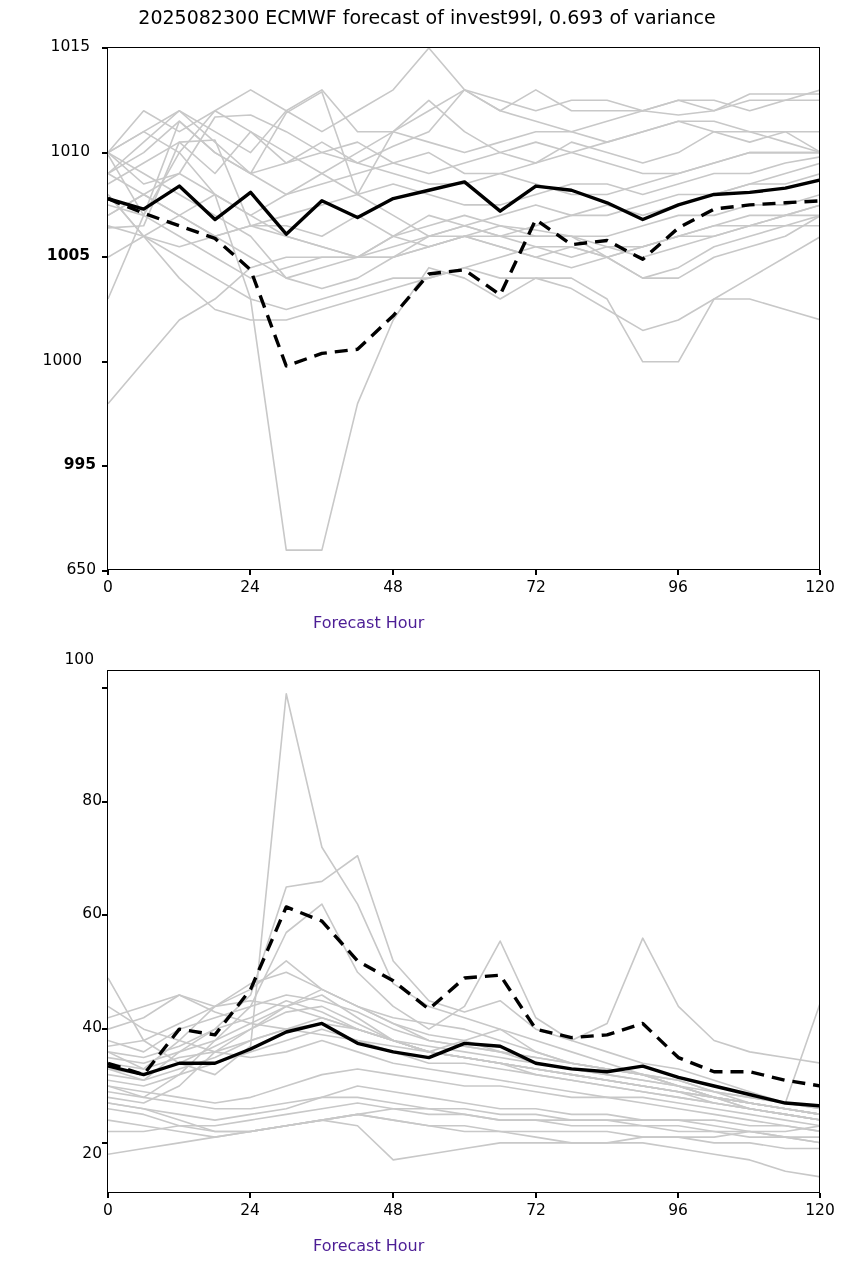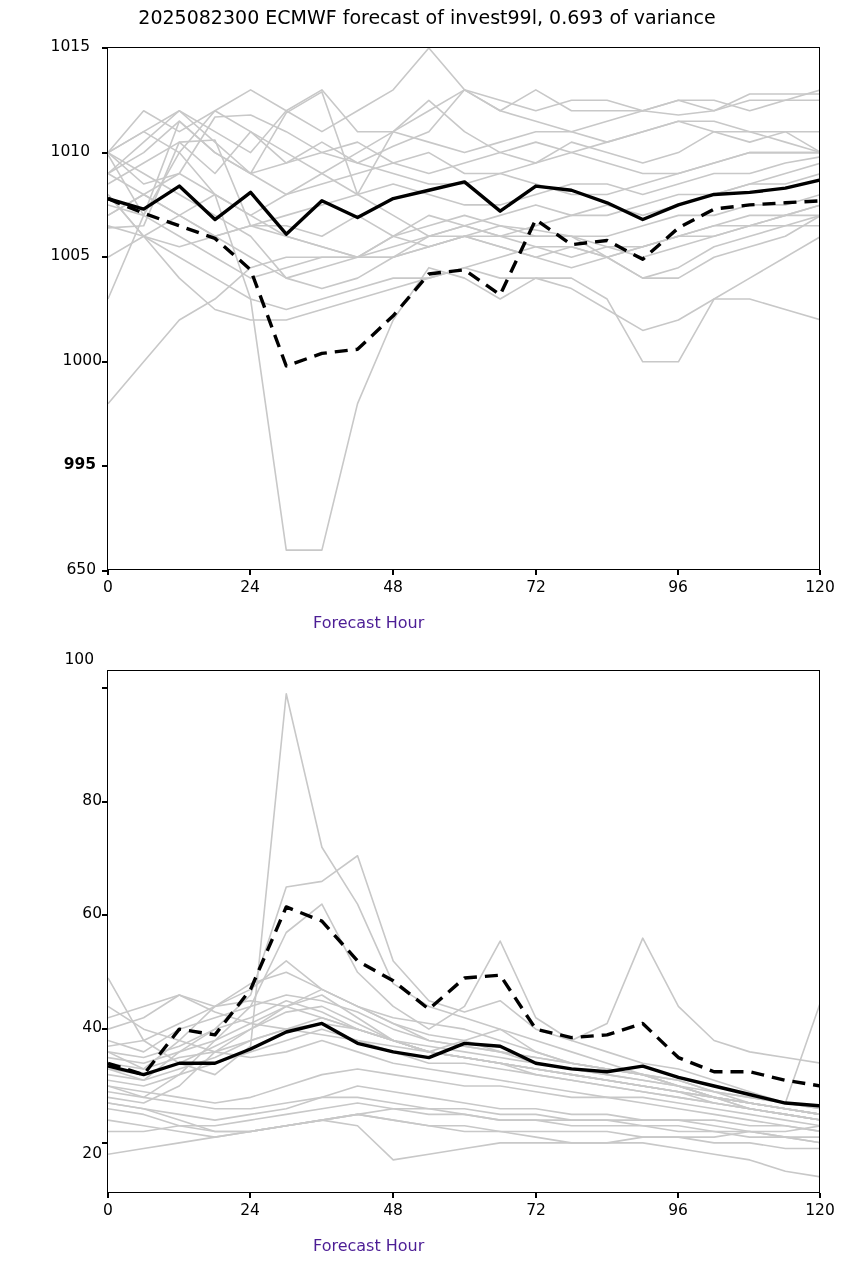--- a/index.html
+++ b/index.html
@@ -156,22 +156,22 @@
 
     <div class="tickmark-y" style="left:102px; top:570px;"></div>
     <div class="tickmark-y" style="left:102px; top:465px;"></div>
     <div class="tickmark-y" style="left:102px; top:361px;"></div>
     <div class="tickmark-y" style="left:102px; top:256px;"></div>
     <div class="tickmark-y" style="left:102px; top:152px;"></div>
     <div class="tickmark-y" style="left:102px; top:47px;"></div>
 
     <div class="tick-y" style="left:36px; top:570px;">650</div>
     <div class="tick-y" style="left:36px; top:465px;font-weight:bold;">995</div>
-    <div class="tick-y" style="left:42px; top:361px;">1000</div>
-    <div class="tick-y" style="left:30px; top:256px;">1005</div>
+    <div class="tick-y" style="left:22px; top:361px;">1000</div>
+    <div class="tick-y" style="left:30px; top:256px;font-weight:bold;">1005</div>
     <div class="tick-y" style="left:30px; top:152px;">1010</div>
     <div class="tick-y" style="left:30px; top:47px;">1015</div>
   </div>
 
   <div class="panel">
 
     <div class="plotbox" id="box2" style="left:107px; top:670px; width:713px; height:523px;">
       <svg class="lines" id="svg2" width="713" height="523">
           <path d="M0.00,306.98 L35.65,369.51 L71.30,392.25 L106.95,403.62 L142.60,375.20 L178.25,22.74 L213.90,176.23 L249.55,233.08 L285.20,312.66 L320.85,335.40 L356.50,346.77 L392.15,358.14 L427.80,369.51 L463.45,380.88 L499.10,392.25 L534.75,403.62 L570.40,414.99 L606.05,426.36 L641.70,432.04 L677.35,437.73 L713.00,443.41" class="member-line"></path>
           <path d="M0.00,397.93 L35.65,409.30 L71.30,380.88 L106.95,358.14 L142.60,324.03 L178.25,216.02 L213.90,210.34 L249.55,184.76 L285.20,289.92 L320.85,329.72 L356.50,341.09 L392.15,329.72 L427.80,358.14 L463.45,369.51 L499.10,352.46 L534.75,267.18 L570.40,335.40 L606.05,369.51 L641.70,380.88 L677.35,386.57 L713.00,392.25" class="member-line"></path>

